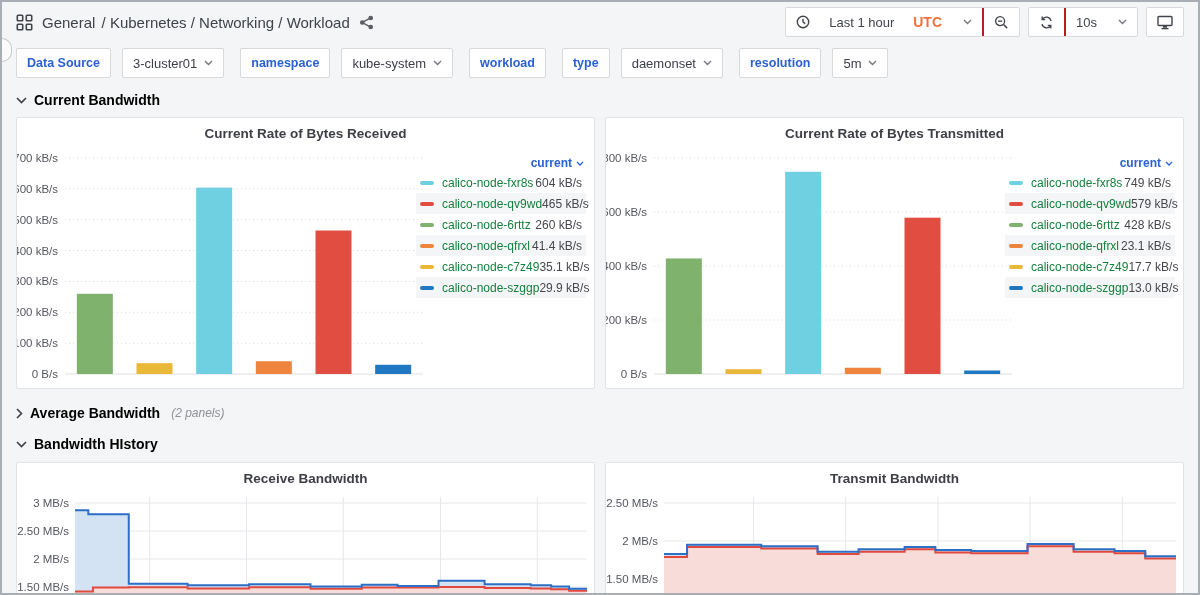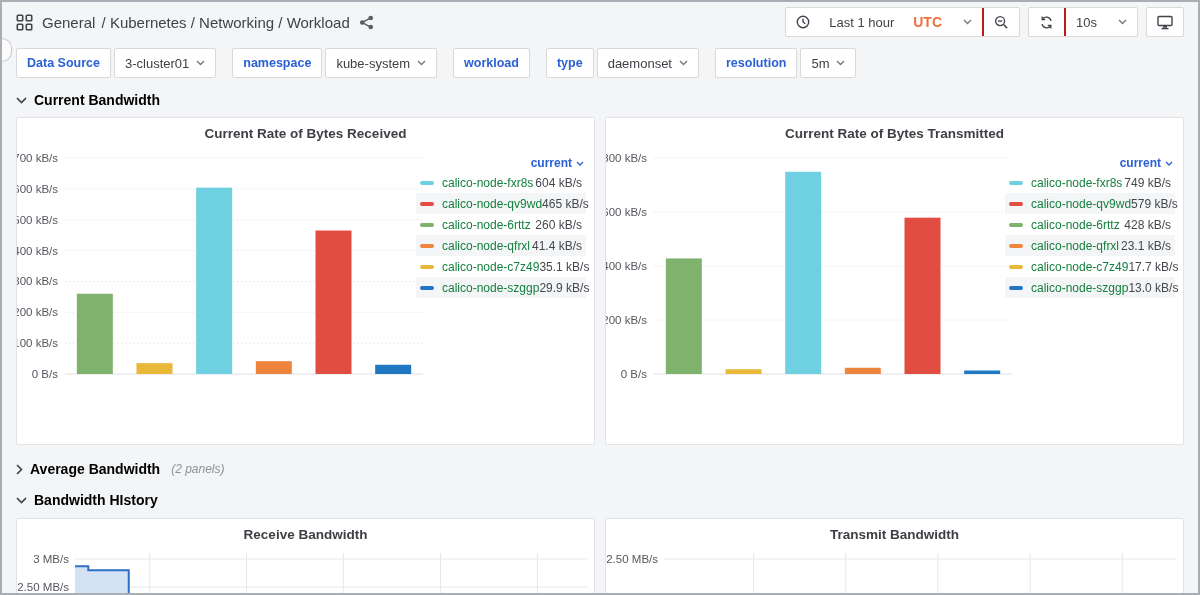--- a/index.html
+++ b/index.html
@@ -17,36 +17,36 @@
   .btn{display:flex;align-items:center;gap:19px;padding:0 10px;font-size:13px;color:#3f434a;cursor:pointer;}
   .btn + .btn{border-left:2px solid #b91c1c;}
   .utc{color:#f0713c;font-size:14px;font-weight:bold;}
   .caret{margin-left:2px;}
 
   
   .side-handle{position:absolute;left:0;top:36px;width:9px;height:22px;background:#fbfbfc;border:1px solid #c7cacd;border-left:none;border-radius:0 11px 11px 0;}
 
   
   .filters{display:flex;align-items:center;padding:6px 14px 0 14px;}
-  .filter{display:flex;align-items:center;gap:3px;margin-right:16px;}
+  .filter{display:flex;align-items:center;gap:11px;margin-right:16px;}
   .chip{box-sizing:border-box;height:30px;display:flex;align-items:center;background:#fff;border:1px solid #d8d9db;border-radius:2px;padding:0 10px;font-size:13px;}
   .chip-label{color:#2a61d3;font-weight:bold;font-size:12.5px;}
   .chip-value{color:#3c3f46;gap:7px;cursor:pointer;}
 
   
   .section-hdr{display:flex;align-items:center;gap:7px;padding:0 14px;cursor:pointer;}
   .section-hdr .title{font-size:14px;font-weight:bold;color:#000000;}
   .section-hdr .note{font-size:12px;font-style:italic;color:#8e9197;margin-left:4px;}
   .hdr-current{margin-top:12px;height:20px;}
   .hdr-average{margin-top:14px;height:20px;}
   .hdr-history{margin-top:11px;height:20px;}
 
   
   .row{display:grid;grid-template-columns:1fr 1fr;gap:10px;margin:0 14px;}
-  .row1{margin-top:7px;height:328px;border-radius:25px;}
+  .row1{margin-top:7px;height:272px;border-radius:25px;}
   .row2{margin-top:8px;height:145px;}
   .panel{position:relative;background:#fff;border:1px solid #e2e3e6;border-radius:2px;overflow:hidden;}
   .panel-title{position:absolute;top:8px;left:0;right:0;text-align:center;font-size:13.5px;font-weight:600;color:#3e4046;z-index:2;}
   .chart-svg{position:absolute;left:0;top:0;}
 
   
   .legend{position:absolute;top:36px;right:8px;width:170px;z-index:3;font-size:12px;}
   .legend-hdr{display:flex;justify-content:flex-end;align-items:center;gap:4px;height:18px;color:#2a61d3;font-weight:bold;cursor:pointer;padding-right:2px;}
   .legend-row{display:flex;align-items:center;height:21px;padding:0 4px;}
   .legend-row.alt{background:#f4f5f7;}

